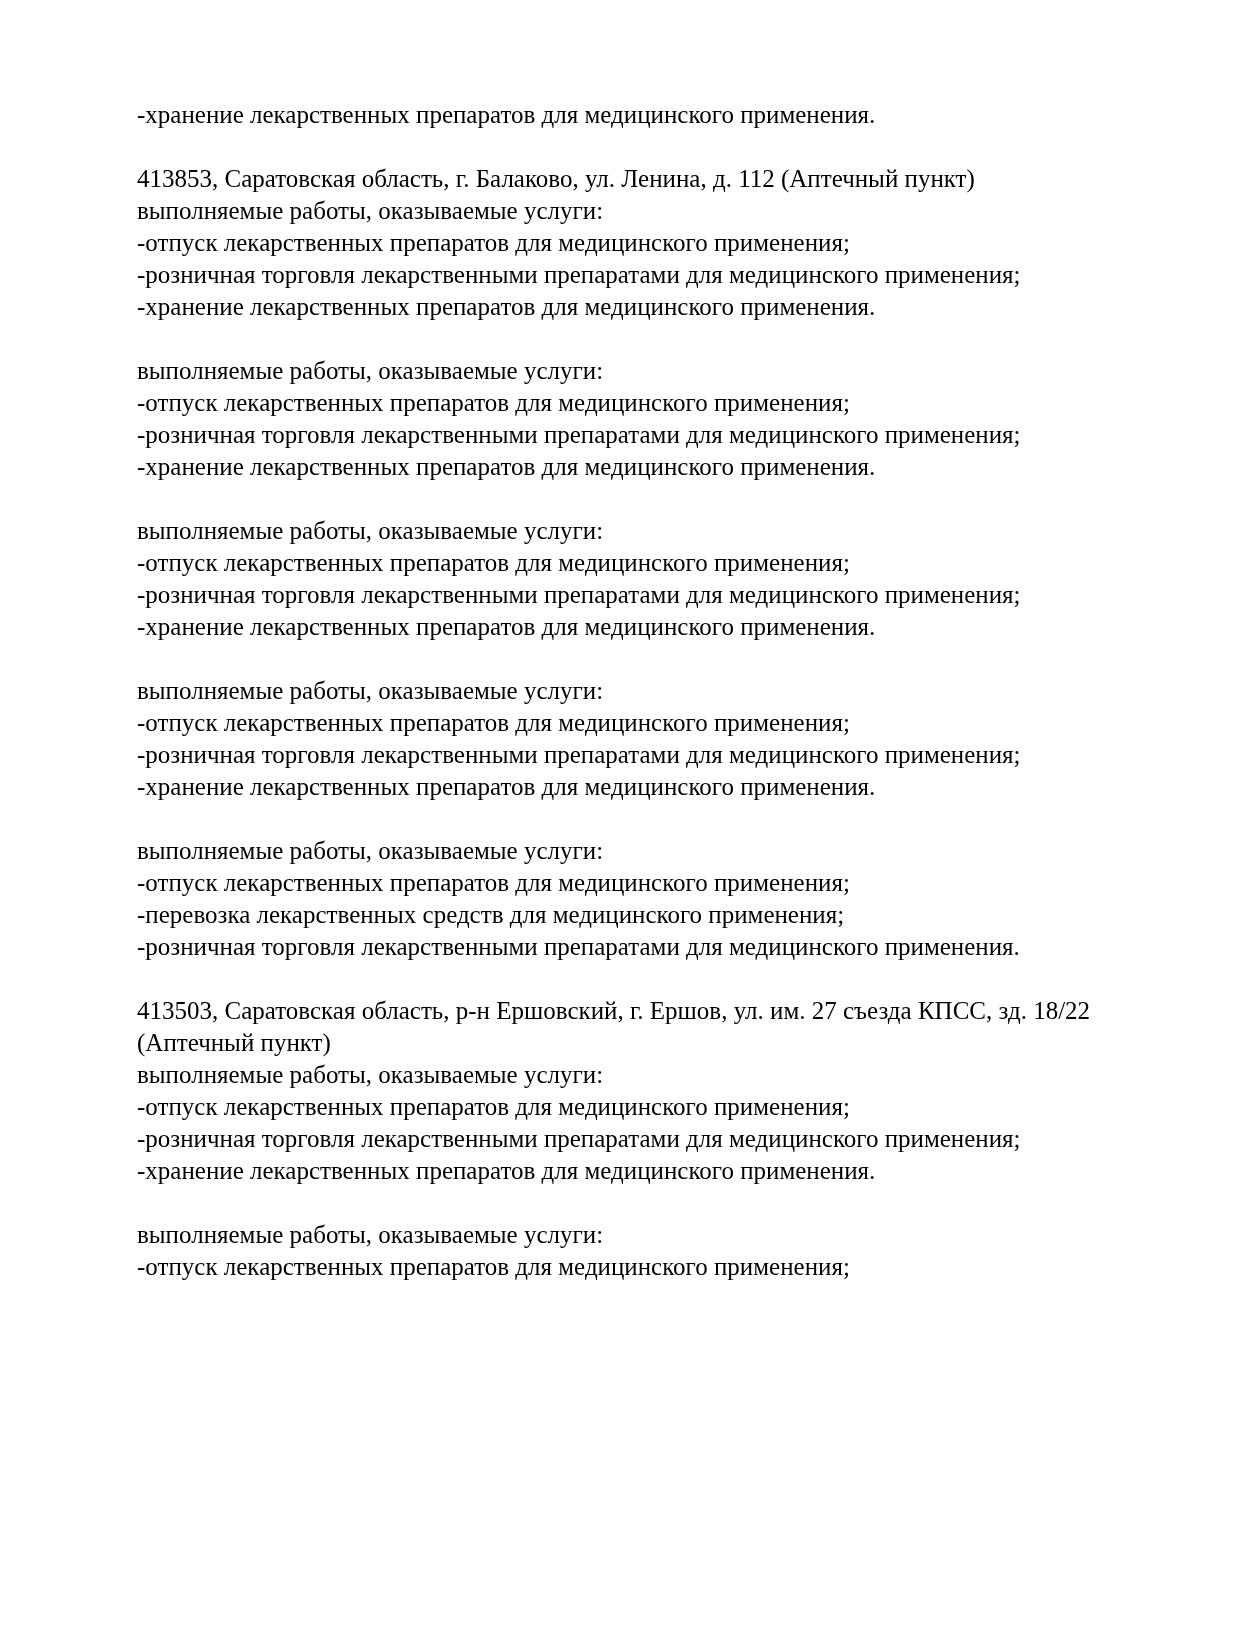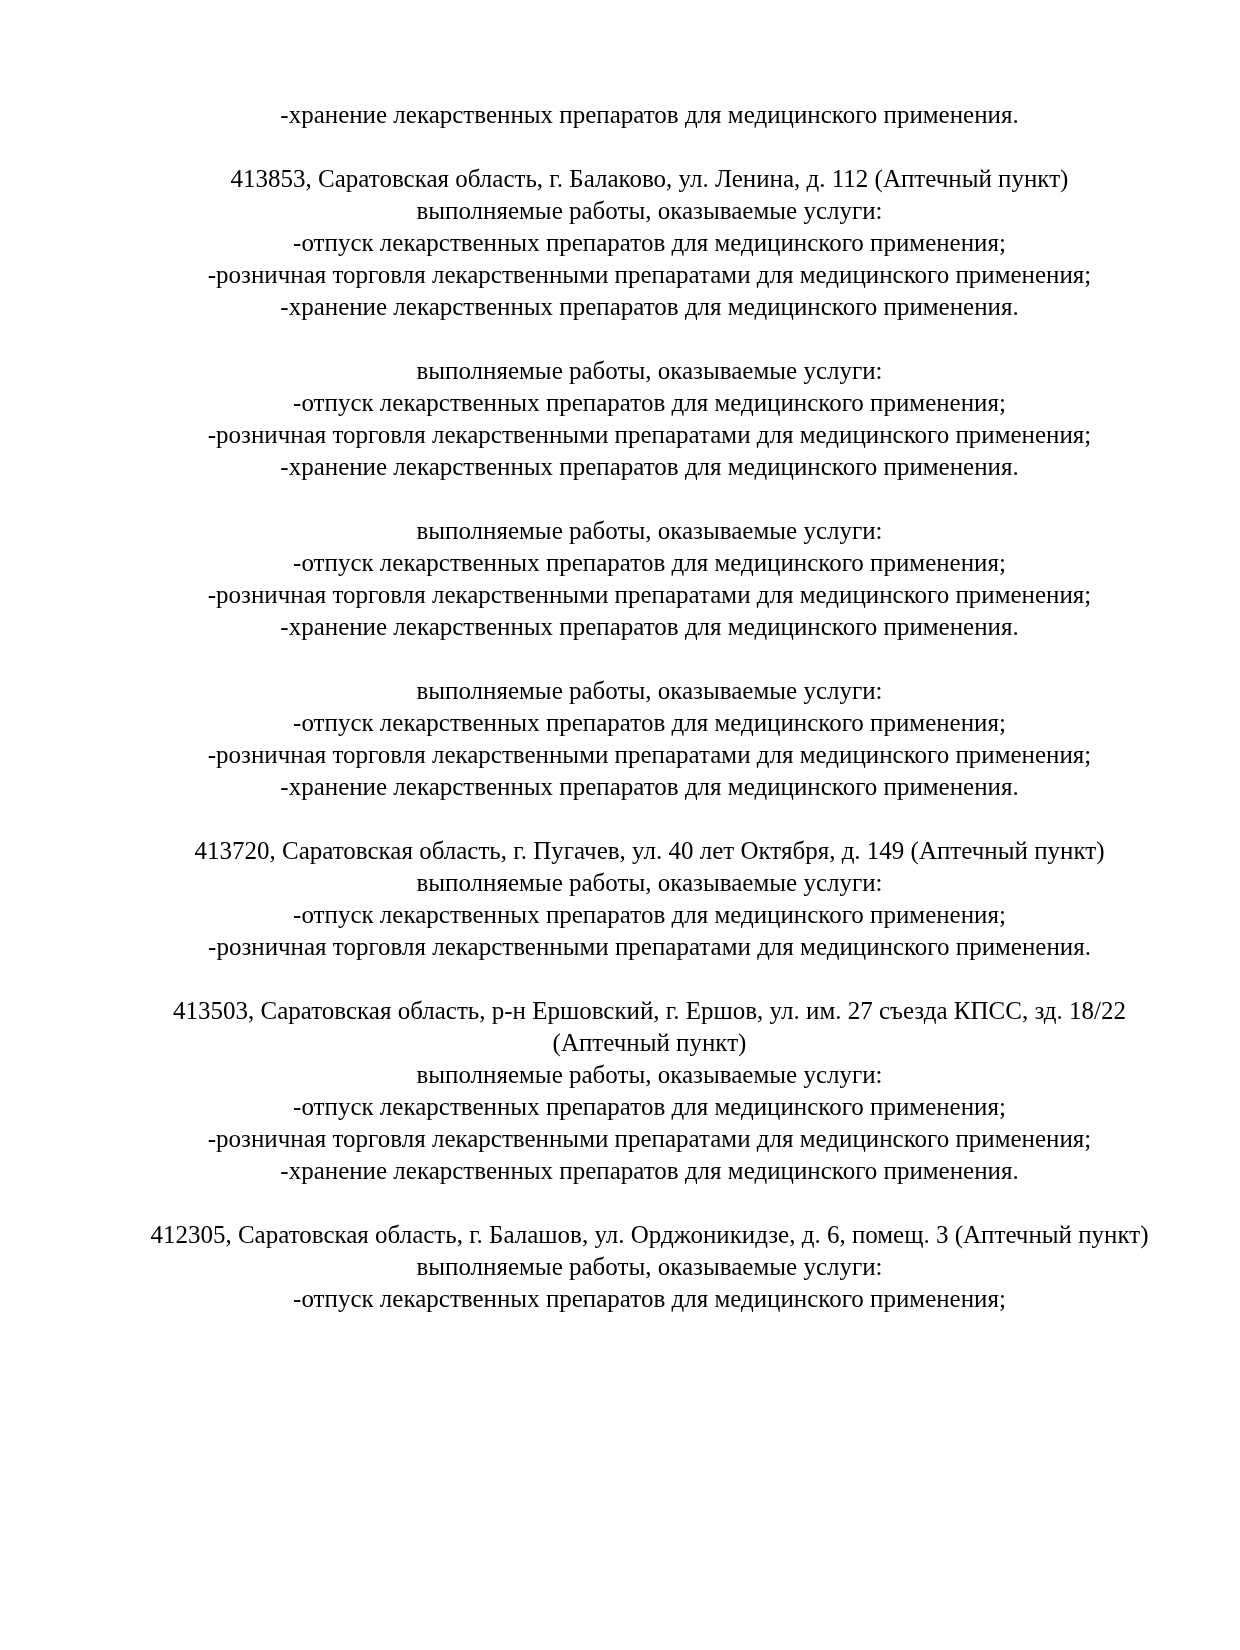--- a/index.html
+++ b/index.html
@@ -13,21 +13,21 @@
     height: 1650px;
     margin: 0 auto;
     background: #ffffff;
     color: #000000;
     font-family: "Liberation Serif", "DejaVu Serif", serif;
     font-size: 25px;
     line-height: 32px;
     box-sizing: border-box;
     padding: 99px 78px 0 137px;
     overflow: hidden;
-    text-align: center;
+    text-align: left;
   }
   .entry {
     margin: 0 0 32px 0;
   }
   .entry:last-child {
     margin-bottom: 0;
   }
   .line {
     margin: 0;
     padding: 0;
@@ -61,31 +61,30 @@
         <p class="line">-розничная торговля лекарственными препаратами для медицинского применения;</p>
         <p class="line">-хранение лекарственных препаратов для медицинского применения.</p>
       </div>
       <div class="entry">
         <p class="line">выполняемые работы, оказываемые услуги:</p>
         <p class="line">-отпуск лекарственных препаратов для медицинского применения;</p>
         <p class="line">-розничная торговля лекарственными препаратами для медицинского применения;</p>
         <p class="line">-хранение лекарственных препаратов для медицинского применения.</p>
       </div>
       <div class="entry">
-        <p class="line">413720, Саратовская область, г. Пугачев, ул. 40 лет Октября, д. 149 (Аптечный пункт)</p>
         <p class="line">выполняемые работы, оказываемые услуги:</p>
         <p class="line">-отпуск лекарственных препаратов для медицинского применения;</p>
+        <p class="line">-перевозка лекарственных средств для медицинского применения;</p>
         <p class="line">-розничная торговля лекарственными препаратами для медицинского применения.</p>
       </div>
       <div class="entry">
         <p class="line">413503, Саратовская область, р-н Ершовский, г. Ершов, ул. им. 27 съезда КПСС, зд. 18/22 (Аптечный пункт)</p>
         <p class="line">выполняемые работы, оказываемые услуги:</p>
         <p class="line">-отпуск лекарственных препаратов для медицинского применения;</p>
         <p class="line">-розничная торговля лекарственными препаратами для медицинского применения;</p>
         <p class="line">-хранение лекарственных препаратов для медицинского применения.</p>
       </div>
       <div class="entry">
-        <p class="line">412305, Саратовская область, г. Балашов, ул. Орджоникидзе, д. 6, помещ. 3 (Аптечный пункт)</p>
         <p class="line">выполняемые работы, оказываемые услуги:</p>
         <p class="line">-отпуск лекарственных препаратов для медицинского применения;</p>
       </div>
     </div>
 </div>
 
 </body></html>

